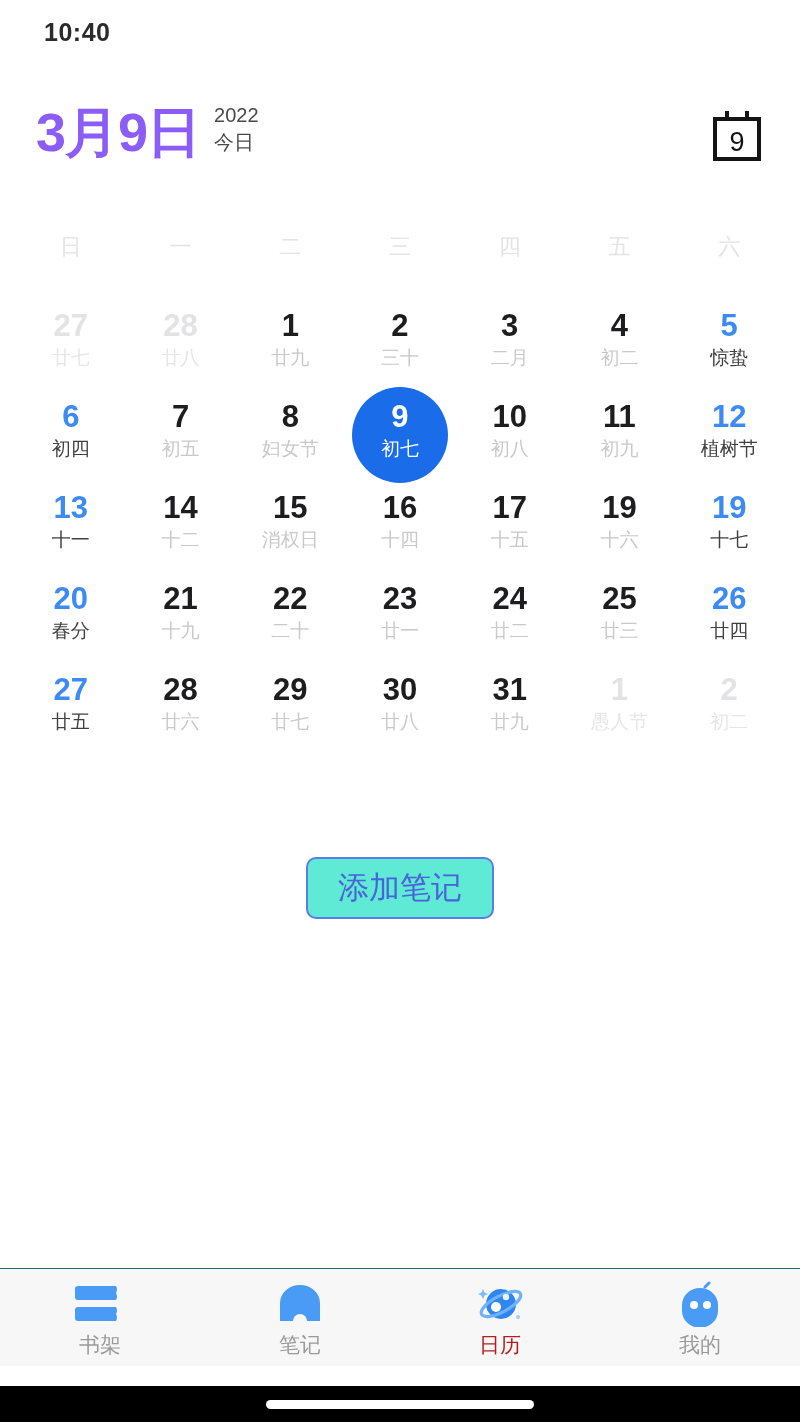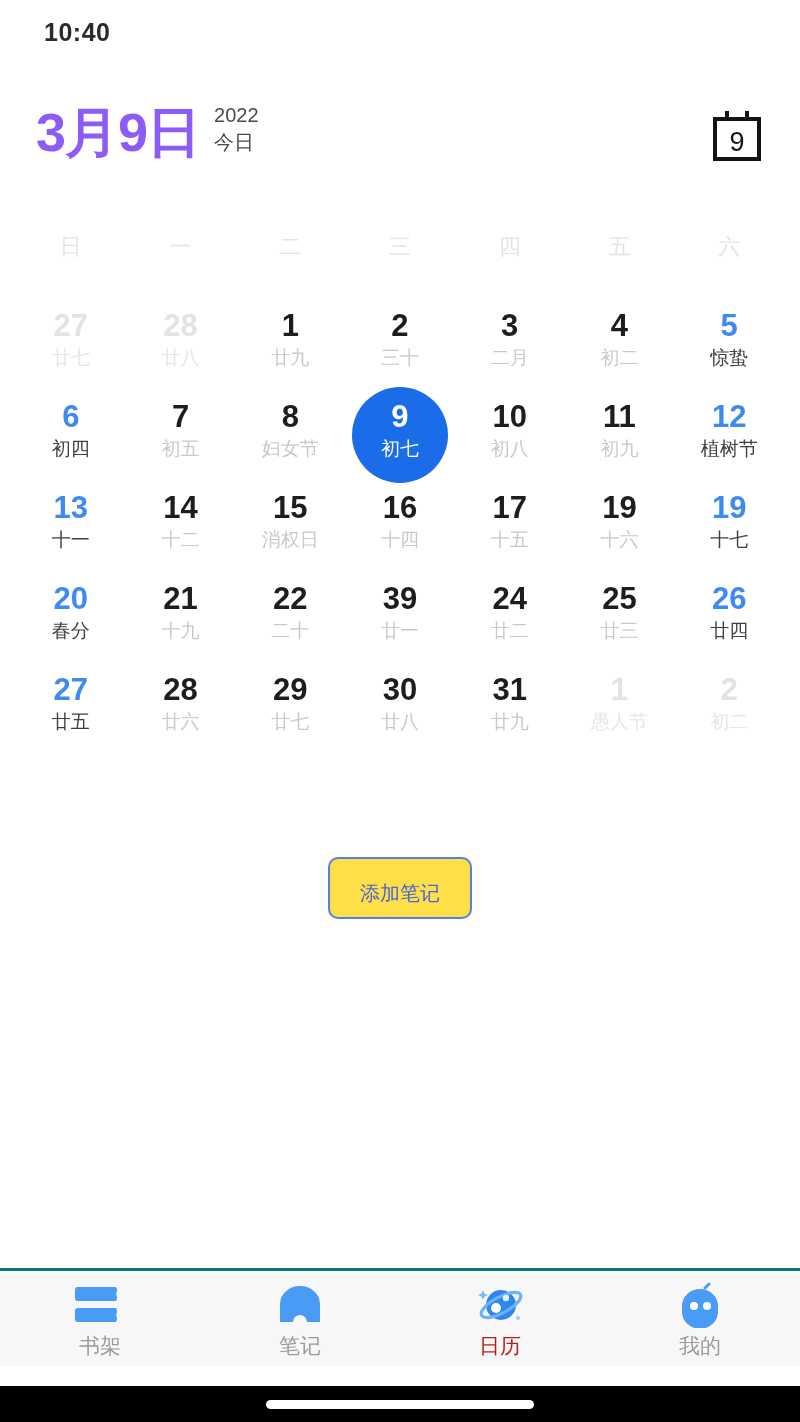--- a/index.html
+++ b/index.html
@@ -135,35 +135,35 @@
   .note-area {
     display: flex;
     justify-content: center;
     padding-top: 78px;
     flex: 0 0 auto;
   }
   .add-note-btn {
     border: 2px solid #5b7ce8;
     border-radius: 10px;
     color: #4a63d8;
-    background: #fde047;
-    font-size: 20px;
-    padding: 24px 30px 14px 30px;
+    background: #5eead4;
+    font-size: 31px;
+    padding: 13px 30px 14px 30px;
     line-height: 1;
     font-family: "Liberation Sans", "DejaVu Sans", sans-serif;
     cursor: pointer;
   }
 
   .filler { flex: 1 1 auto; }
 
   
   .tab-bar {
     height: 98px;
     background: #f7f7f7;
-    border-top: 3px solid #0f766e;
+    border-top: 1px solid #0f766e;
     display: grid;
     grid-template-columns: repeat(4, 1fr);
     align-items: center;
     flex: 0 0 auto;
   }
   .tab-item {
     display: flex;
     flex-direction: column;
     align-items: center;
     justify-content: center;
@@ -323,21 +323,21 @@
       </div>
       <div class="day-cell">
         <div class="day-num">21</div>
         <div class="day-lunar">十九</div>
       </div>
       <div class="day-cell">
         <div class="day-num">22</div>
         <div class="day-lunar">二十</div>
       </div>
       <div class="day-cell">
-        <div class="day-num">39</div>
+        <div class="day-num">23</div>
         <div class="day-lunar">廿一</div>
       </div>
       <div class="day-cell">
         <div class="day-num">24</div>
         <div class="day-lunar">廿二</div>
       </div>
       <div class="day-cell">
         <div class="day-num">25</div>
         <div class="day-lunar">廿三</div>
       </div>

